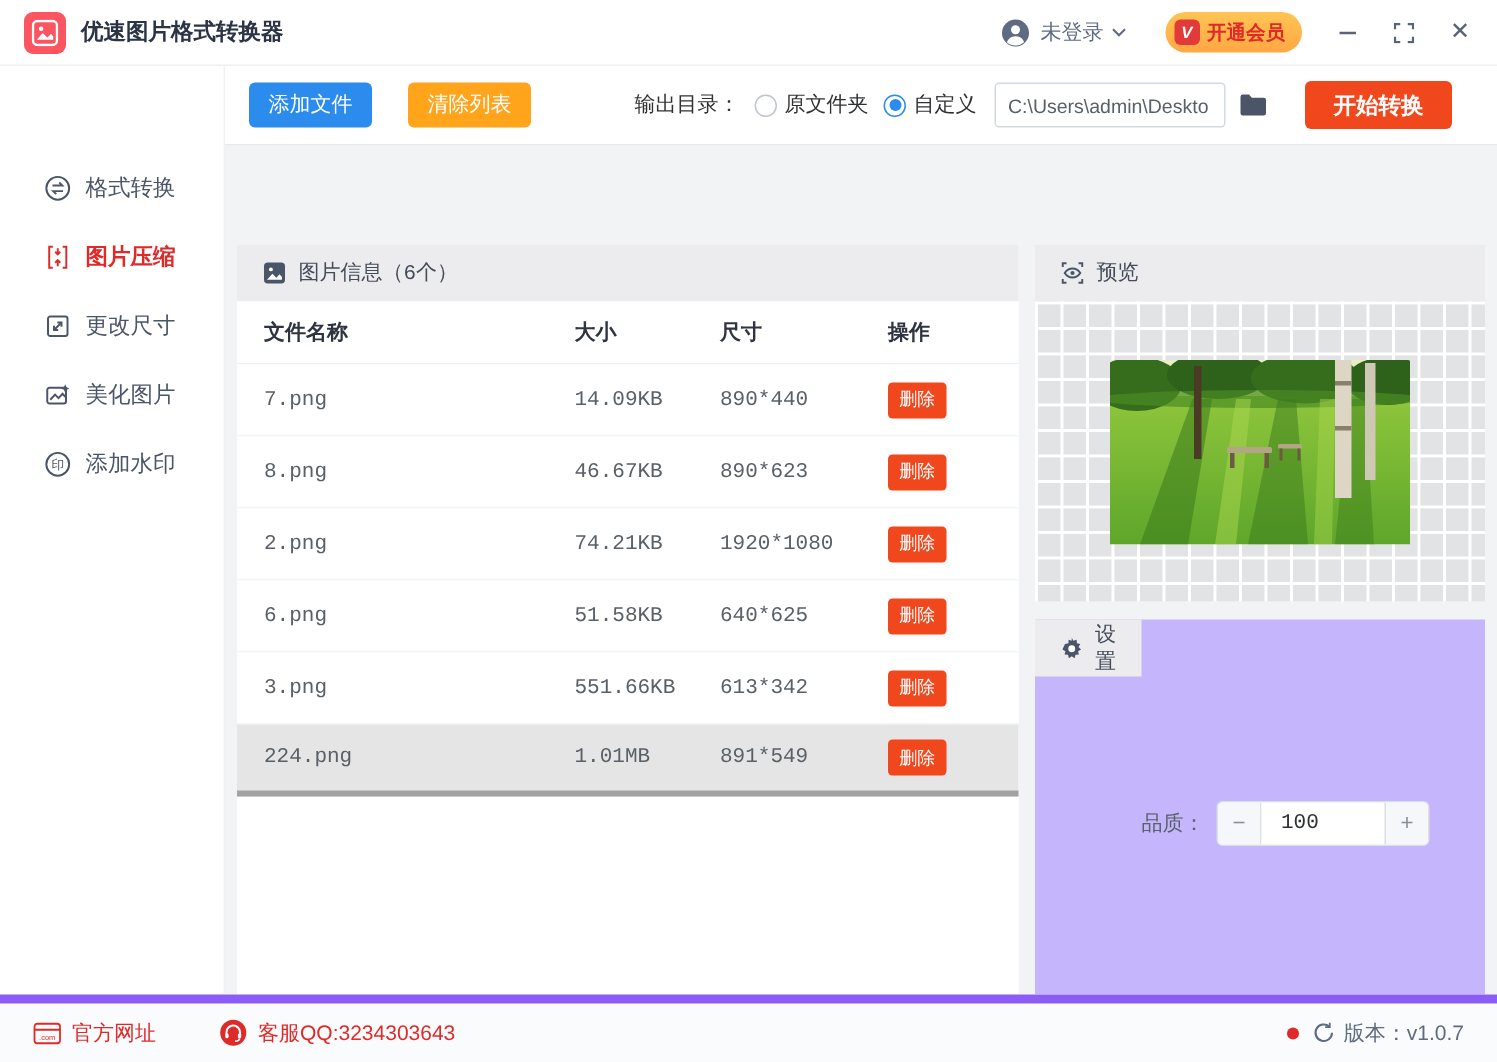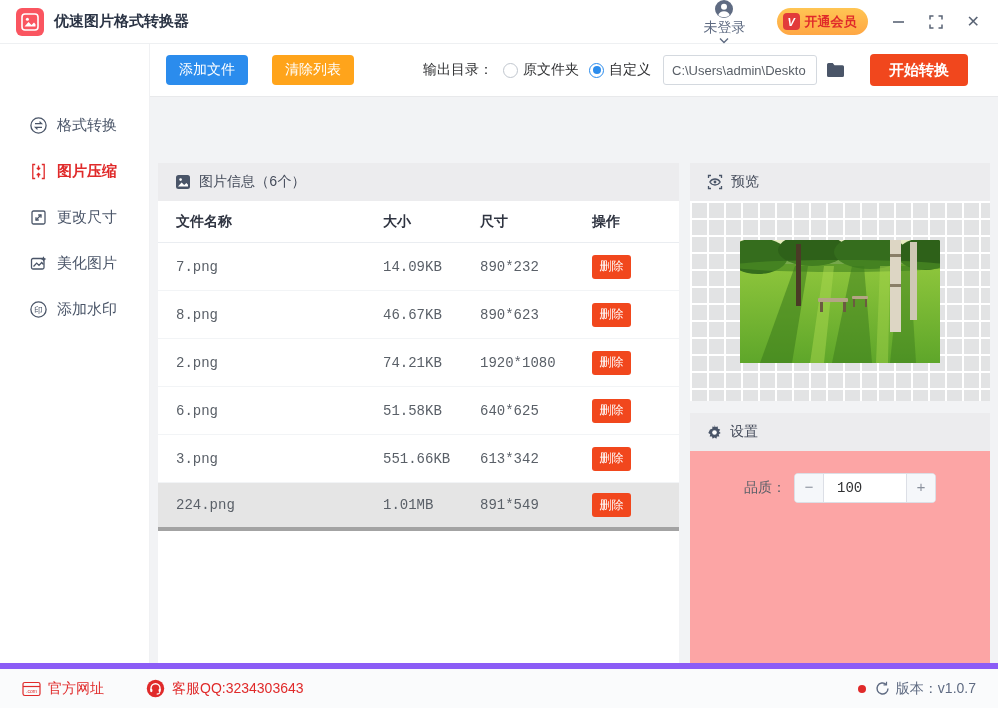--- a/index.html
+++ b/index.html
@@ -5,21 +5,21 @@
   * { margin:0; padding:0; box-sizing:border-box; }
   html,body { width:998px; height:708px; overflow:hidden; }
   body { font-family:"Liberation Sans", sans-serif; background:#fff; color:#303133; }
   .window { width:998px; height:708px; display:flex; flex-direction:column; background:#fff; }
 
   
   .titlebar { height:44px; flex:0 0 44px; display:flex; align-items:center; padding:0 18px 0 16px; background:#fff; border-bottom:1px solid #eef0f2; }
   .logo { width:28px; height:28px; border-radius:6px; background:#fa5560; display:flex; align-items:center; justify-content:center; }
   .app-title { font-size:15px; font-weight:600; color:#2b3445; margin-left:10px; }
   .tb-right { margin-left:auto; display:flex; align-items:center; }
-  .login-wrap { display:flex; align-items:center; cursor:pointer;flex-direction:column; }
+  .login-wrap { display:flex; align-items:center; cursor:pointer; }
   .login-label { font-size:14px; color:#5f6b82; margin:0 5px 0 7px; }
   .vip-pill { display:flex; align-items:center; height:27px; border:none; border-radius:14px; padding:0 11px 0 6px; margin-left:26px; background:linear-gradient(180deg,#ffc553,#ffa744); cursor:pointer; }
   .vip-badge { width:17px; height:17px; border-radius:4px; background:#e23a3a; color:#fff; font-size:11px; font-weight:bold; display:flex; align-items:center; justify-content:center; font-style:italic; }
   .vip-label { font-size:13px; font-weight:bold; color:#e02a2a; margin-left:5px; }
   .win-btn { margin-left:24px; color:#5a6475; display:flex; align-items:center; cursor:pointer; }
   .close-glyph { font-size:16px; line-height:1; }
 
   
   .main { flex:1 1 auto; display:flex; min-height:0; }
   .sidebar { width:150px; flex:0 0 150px; background:#fff; border-right:1px solid #f0f1f3; padding-top:58px; }
@@ -55,21 +55,21 @@
   .trow.selected { background:#e5e5e5; border-bottom:4px solid #a3a3a3; }
   .del-btn { width:39px; height:24px; border:none; border-radius:3px; background:#f1471d; color:#fff; font-size:12px; cursor:pointer; font-family:inherit; }
 
   
   .right-col { width:300px; flex:0 0 300px; margin-left:11px; display:flex; flex-direction:column; }
   .preview-panel { background:#fff; }
   .checker { height:200px; background-color:#e2e3e4;
     background-image:linear-gradient(to right,#fff 2px,transparent 2px),linear-gradient(to bottom,#fff 2px,transparent 2px);
     background-size:17px 17px; display:flex; align-items:center; justify-content:center; }
   .preview-img { width:200px; height:123px; display:block; }
-  .settings-panel { margin-top:12px; background:#fca5a5; height:283px; display:flex; flex-direction:column; }
+  .settings-panel { margin-top:12px; background:#c4b5fd; height:283px; display:flex; flex-direction:row; }
   .quality-row { display:flex; align-items:center; justify-content:center; padding-top:22px; }
   .q-label { font-size:14px; color:#5a6068; margin-right:8px; }
   .stepper { display:flex; height:30px; border:1px solid #dcdfe6; border-radius:4px; overflow:hidden; background:#fff; }
   .step-btn { width:29px; background:#f5f7fa; border:none; color:#8a919d; font-size:15px; cursor:pointer; font-family:inherit; }
   .step-minus { border-right:1px solid #dcdfe6; }
   .step-plus { border-left:1px solid #dcdfe6; }
   .q-input { width:82px; border:none; outline:none; font-size:14px; color:#303133; padding-left:13px; font-family:inherit; }
 
   
   .footer { height:45px; flex:0 0 45px; background:#fafbfc; border-top:6px solid #8b5cf6; display:flex; align-items:center; padding:0 22px; }
@@ -228,21 +228,21 @@
           <div class="thead">
             <span>文件名称</span>
             <span>大小</span>
             <span>尺寸</span>
             <span>操作</span>
           </div>
           <div class="tbody">
   <div class="trow">
     <span class="cell">7.png</span>
     <span class="cell">14.09KB</span>
-    <span class="cell">890*232</span>
+    <span class="cell">890*440</span>
     <span class="cell"><button class="del-btn">删除</button></span>
   </div>
 
   <div class="trow">
     <span class="cell">8.png</span>
     <span class="cell">46.67KB</span>
     <span class="cell">890*623</span>
     <span class="cell"><button class="del-btn">删除</button></span>
   </div>
 

